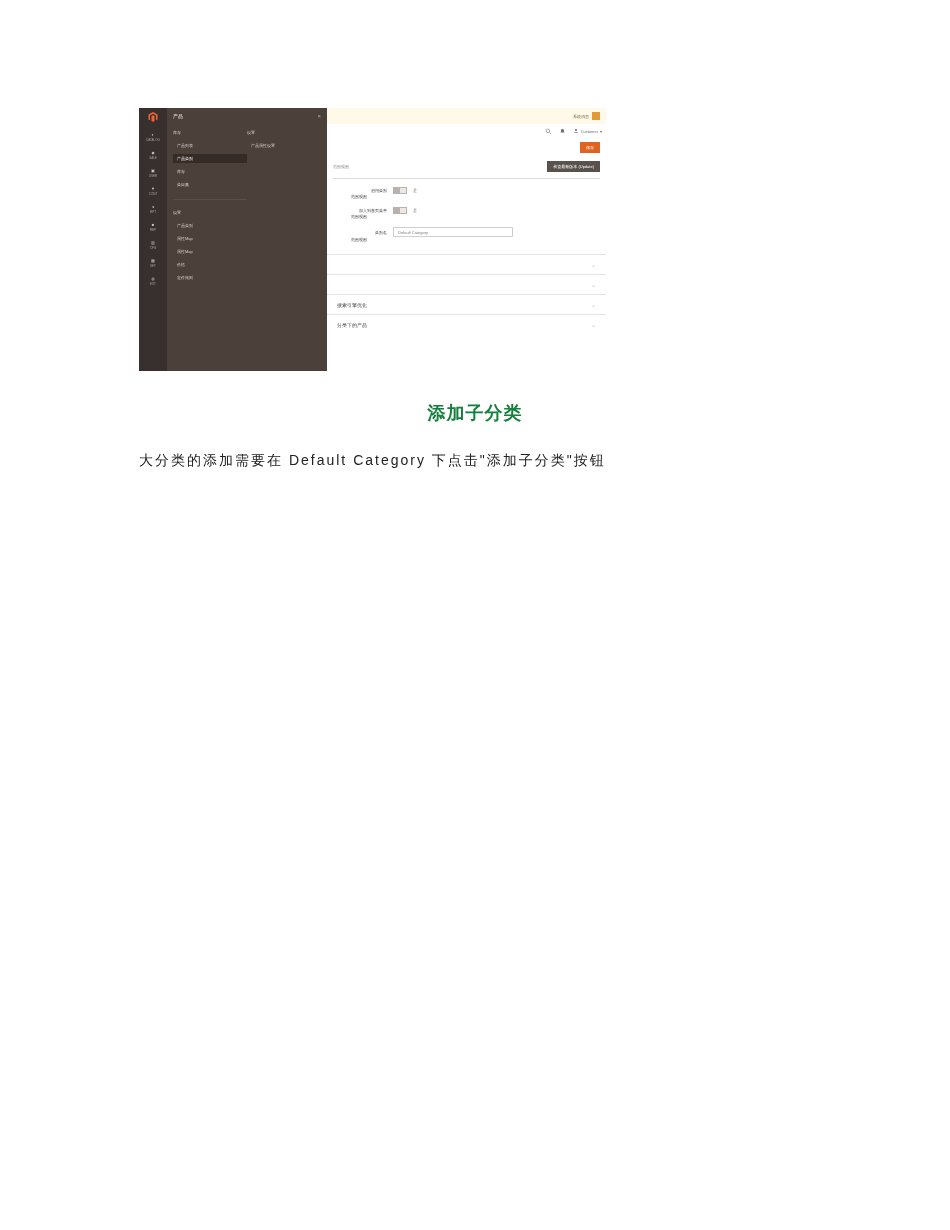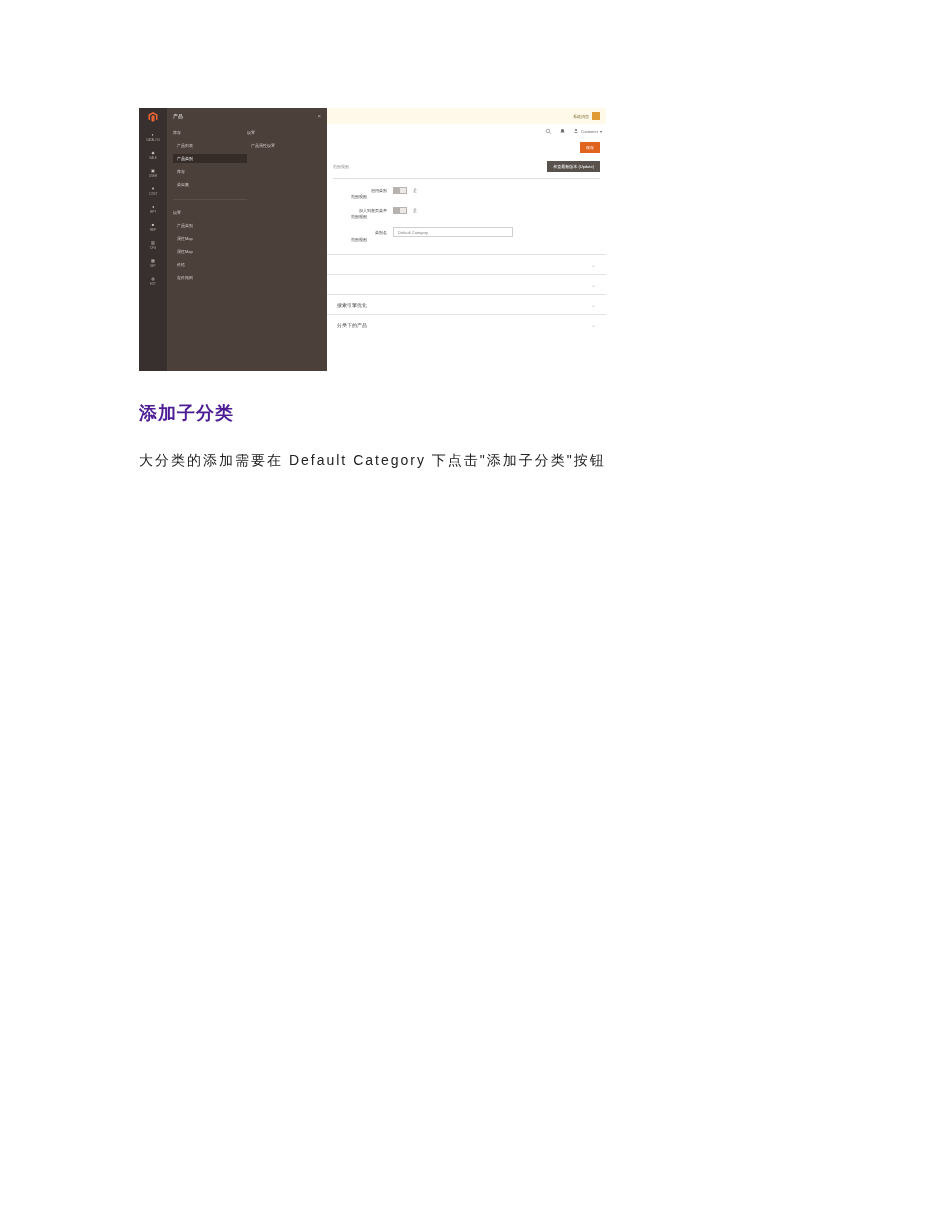--- a/index.html
+++ b/index.html
@@ -163,22 +163,23 @@
     display: flex; align-items: center; justify-content: space-between;
     padding: 6px 10px;
     font-size: 5px; color: #444;
     min-height: 14px;
   }
   .acc .arow .chev { color: #bdbdbd; font-size: 6px; }
   
   .heading {
     margin-top: 30px;
     font-size: 18px;
-    color: #4c1d95;
+    color: #15803d;
     letter-spacing: 1px;
+    text-align: center;
   }
   .para {
     margin-top: 24px;
     font-size: 14px;
     color: #222;
     letter-spacing: 2px;
     line-height: 1.6;
   }
 </style>
 </head>

